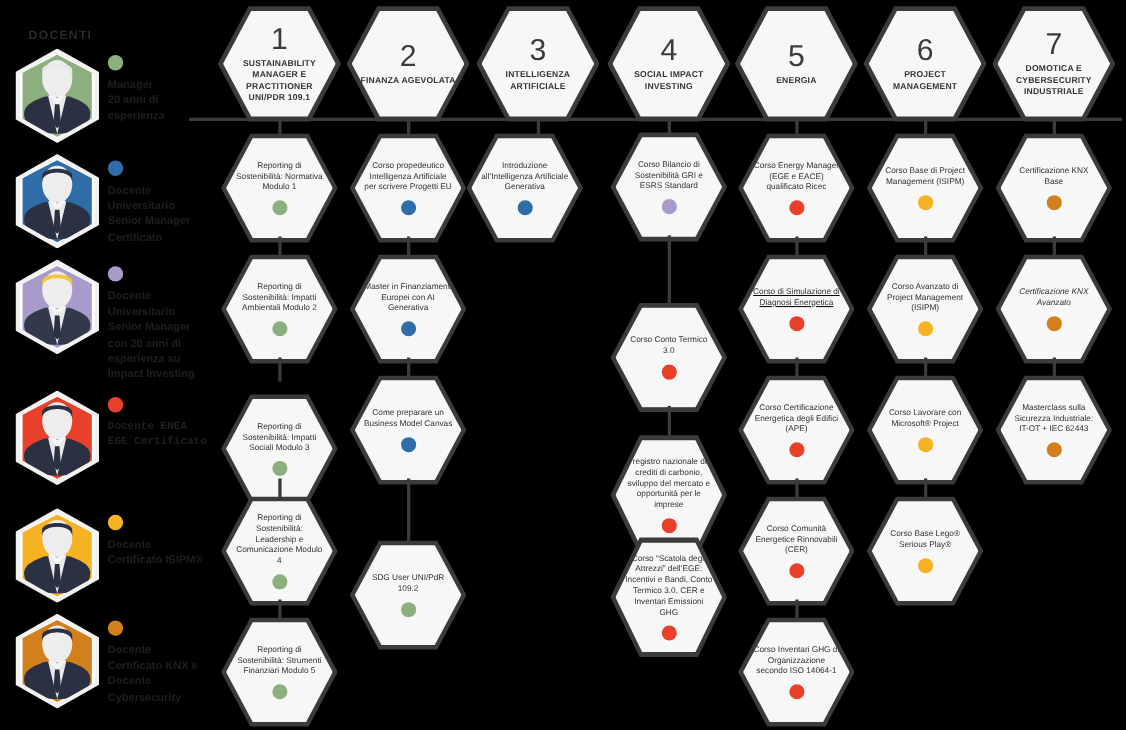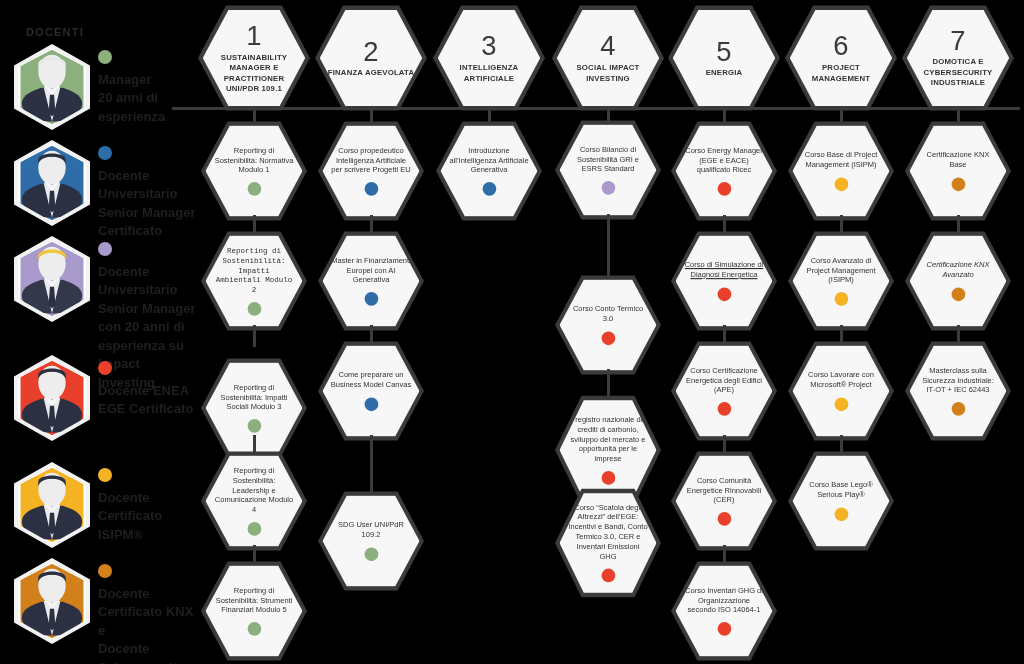--- a/index.html
+++ b/index.html
@@ -74,21 +74,21 @@
   }
   .avatar-inner {
     position: relative; width: 100%; height: 100%;
     clip-path: polygon(50% 0%, 100% 25%, 100% 75%, 50% 100%, 0% 75%, 0% 25%);
     transform: scale(0.90);
     overflow: hidden;
   }
   .person-info { position: absolute; left: 84px; top: 6px; width: 100px; }
   .legend-dot { width: 14px; height: 14px; border-radius: 50%; margin-bottom: 7px; }
   .person-label {
-    font-size: 13px; line-height: 1.42; color: #1f1f1f; font-weight: bold;
+    font-size: 10px; line-height: 1.42; color: #1f1f1f; font-weight: bold;
   }
 
   
   .avatar-inner svg { width: 100%; height: 100%; display: block; }
 </style>
 </head>
 <body>
 
 <div id="root">
 
@@ -178,21 +178,21 @@
     <path d="M41 53 L50 64 L59 53 L62 56 L50 104 L38 56 Z" fill="#fafafa" opacity="0.92"></path>
     <path d="M47 66 L53 66 L55 92 L50 97 L45 92 Z" fill="#2b3142"></path>
     <ellipse cx="50" cy="33" rx="20" ry="24" fill="#ededed"></ellipse>
     <path d="M30 30 C30 13 70 13 70 30 L70 22 C70 10 30 10 30 22 Z" fill="#2b3142"></path>
     <path d="M30 29 C30 14 70 14 70 29 C70 20 64 15 50 15 C36 15 30 20 30 29 Z" fill="#2b3142"></path>
   </svg>
             </div>
           </div>
           <div class="person-info">
             <div class="legend-dot" style="background: rgb(232, 64, 42);"></div>
-            <div class="person-label" style="white-space: pre-line;">Docente ENEA
+            <div class="person-label" style="white-space: pre-line; font-family: Liberation Mono, monospace;">Docente ENEA
 EGE Certificato</div>
           </div>
         </div>
         <div class="person" style="top: 462px;">
           <div class="avatar-hex">
             <div class="avatar-inner">
   <svg viewBox="0 0 100 110" preserveAspectRatio="none" aria-hidden="true">
     <rect x="0" y="0" width="100" height="110" fill="#ffffff"></rect>
     <polygon points="50,2 96,25 96,85 50,108 4,85 4,25" fill="#F5B324"></polygon>
     <path d="M50 104 C 20 104 6 92 6 78 C 6 66 22 60 34 56 L66 56 C78 60 94 66 94 78 C94 92 80 104 50 104 Z" fill="#2b3142"></path>
@@ -247,21 +247,21 @@
           <div class="ttl">SUSTAINABILITY MANAGER E PRACTITIONER UNI/PdR 109.1</div>
         </div>
       </div>
       <div class="hex course" style="left: 201px; top: 120px; height: 102px; justify-content: center;">
         <div class="hex-inner">
           <div class="ctxt">Reporting di Sostenibilità: Normativa Modulo 1</div>
           <div class="dot" style="background: rgb(140, 175, 126);"></div>
         </div>
       </div>
       <div class="vline" style="left: 252.5px; top: 215px; height: 22px;"></div>
-      <div class="hex course" style="left: 201px; top: 230px; height: 102px; font-family: Liberation Mono, monospace;">
+      <div class="hex course" style="left: 201px; top: 230px; height: 102px;">
         <div class="hex-inner">
           <div class="ctxt">Reporting di Sostenibilità: Impatti Ambientali Modulo 2</div>
           <div class="dot" style="background: rgb(140, 175, 126);"></div>
         </div>
       </div>
       <div class="vline" style="left: 252.5px; top: 325px; height: 22px;"></div>
       <div class="hex course" style="left: 201px; top: 357px; height: 102px;">
         <div class="hex-inner">
           <div class="ctxt">Reporting di Sostenibilità: Impatti Sociali Modulo 3</div>
           <div class="dot" style="background: rgb(140, 175, 126);"></div>
@@ -315,21 +315,21 @@
           <div class="dot" style="background: rgb(140, 175, 126);"></div>
         </div>
       </div>
       <div class="vline" style="left: 487.5px; top: 107px; height: 20px;"></div>
       <div class="hex col-head" style="left: 433px;">
         <div class="hex-inner">
           <div class="num">3</div>
           <div class="ttl">INTELLIGENZA ARTIFICIALE</div>
         </div>
       </div>
-      <div class="hex course" style="left: 436px; top: 120px; height: 102px;">
+      <div class="hex course" style="left: 424px; top: 120px; height: 102px;">
         <div class="hex-inner">
           <div class="ctxt">Introduzione all’Intelligenza Artificiale Generativa</div>
           <div class="dot" style="background: rgb(46, 109, 168);"></div>
         </div>
       </div>
       <div class="vline" style="left: 606.5px; top: 107px; height: 19px;"></div>
       <div class="hex col-head" style="left: 552px;">
         <div class="hex-inner">
           <div class="num">4</div>
           <div class="ttl">SOCIAL IMPACT INVESTING</div>

